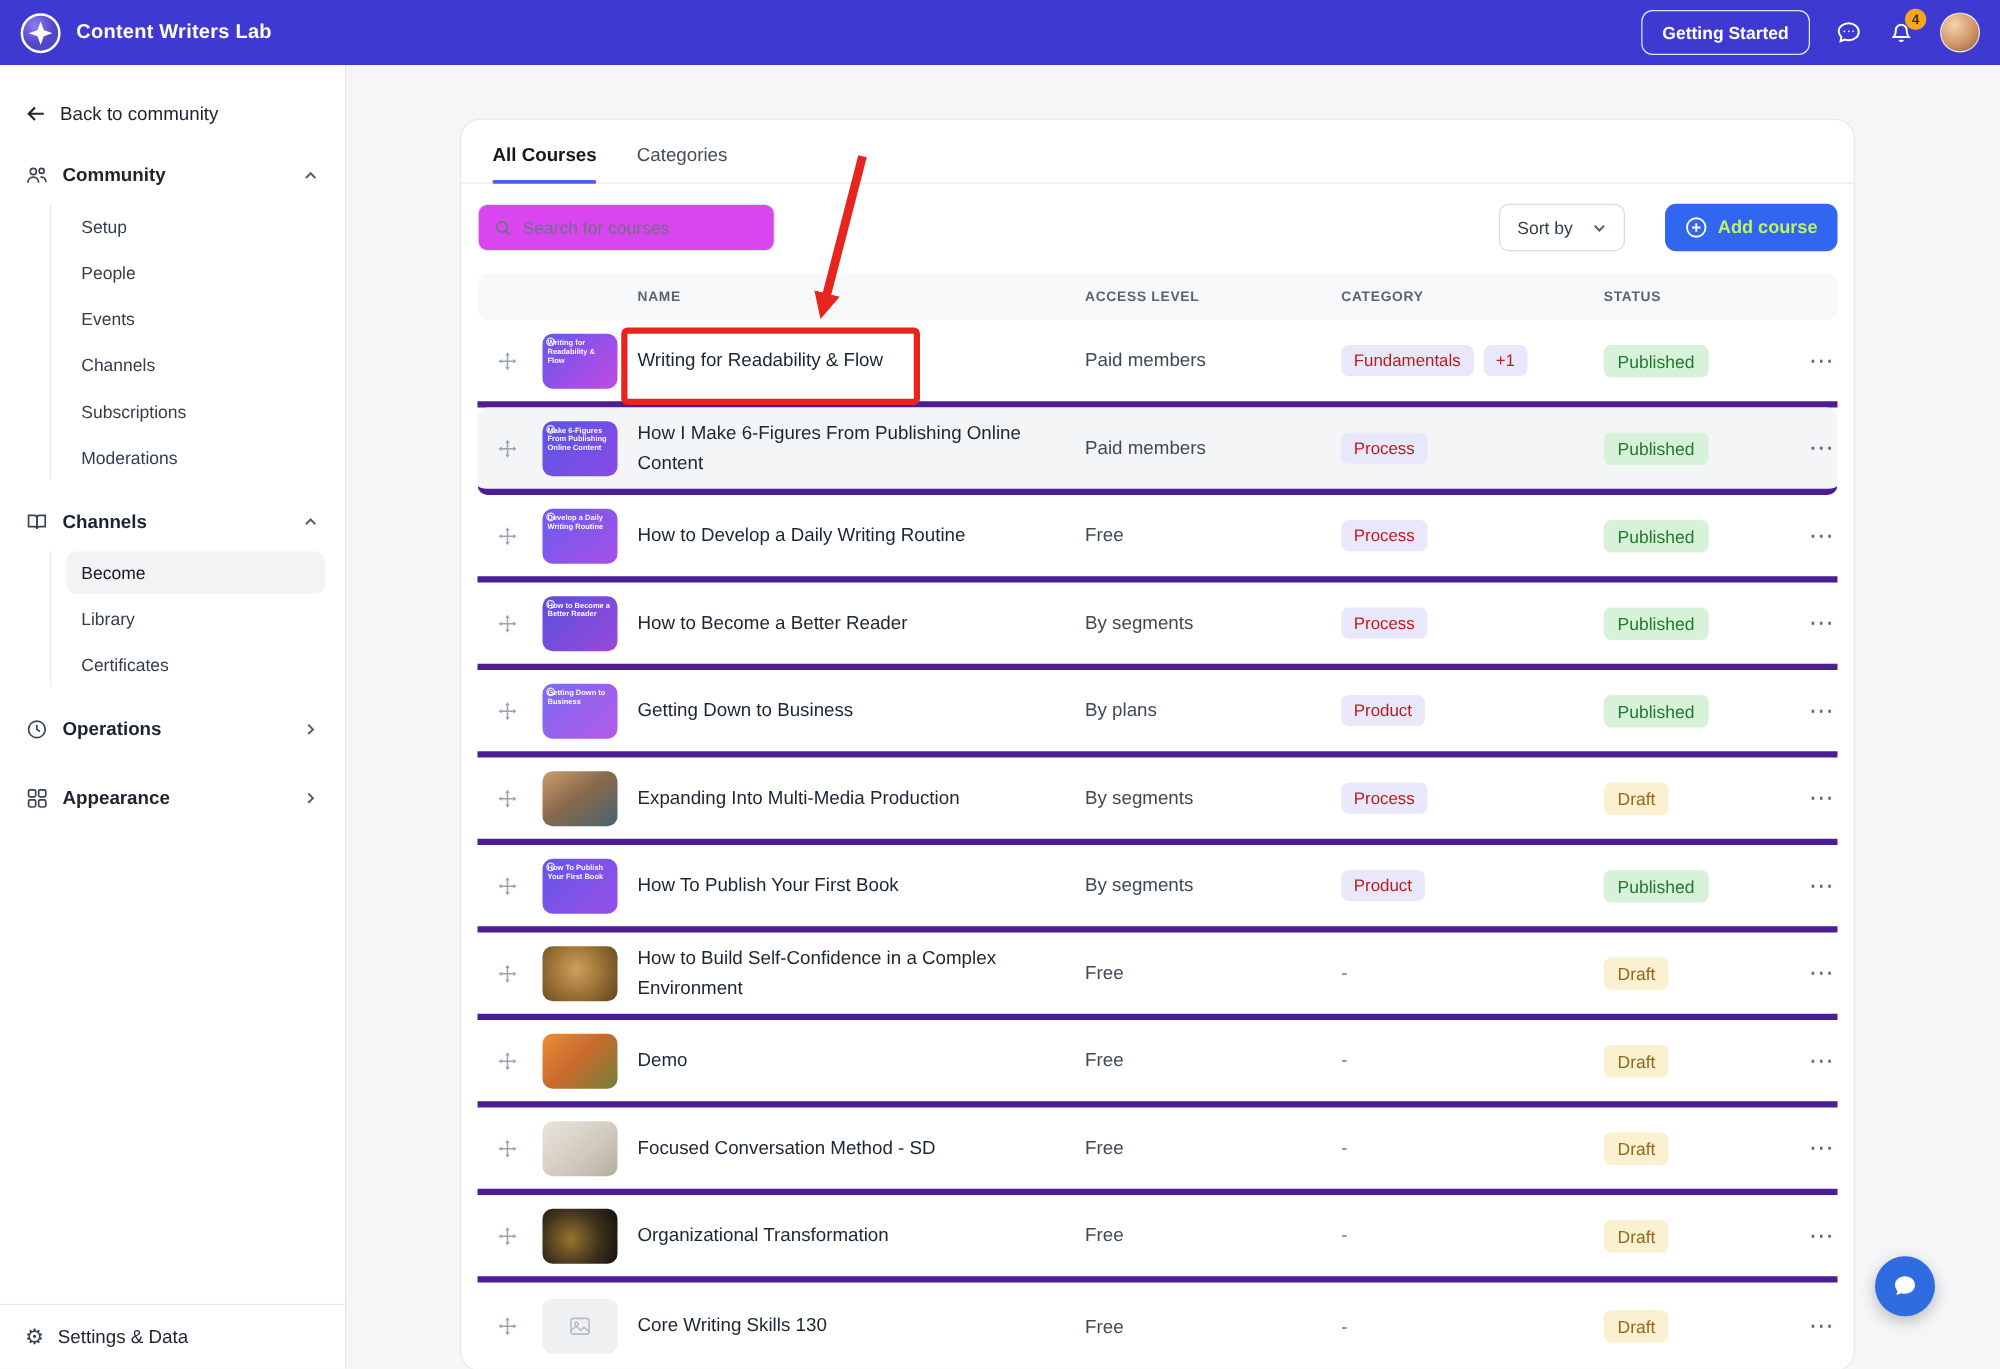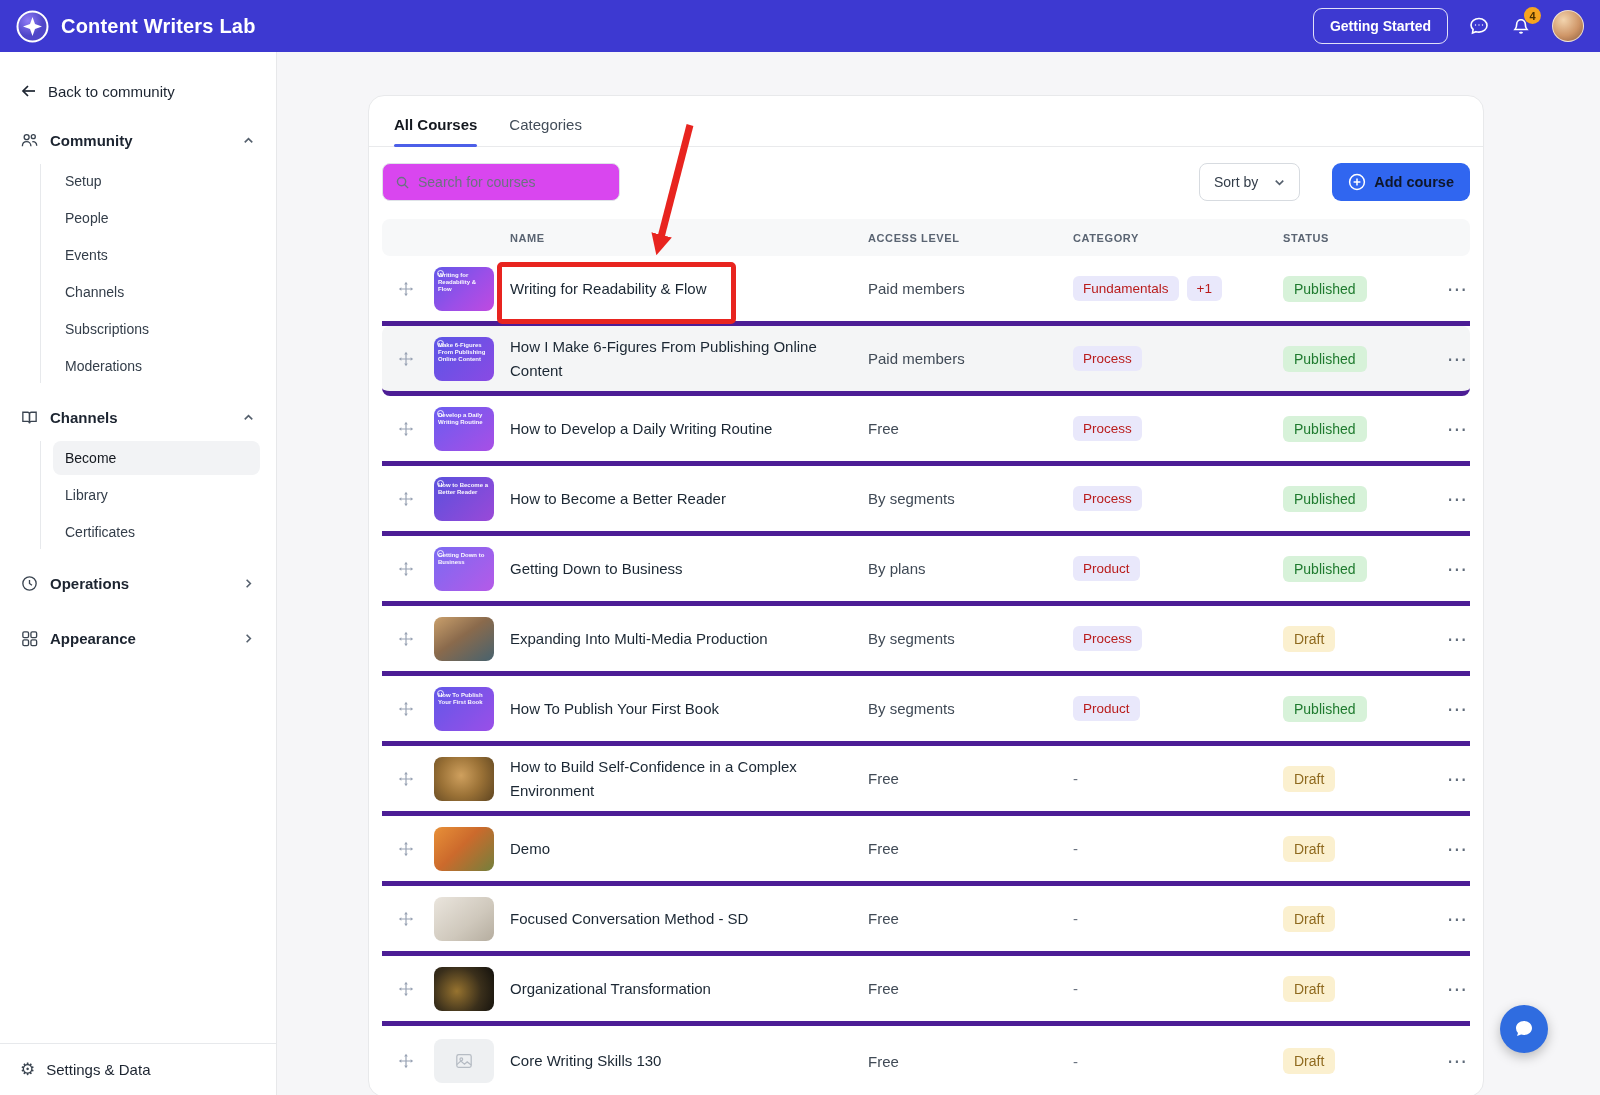--- a/index.html
+++ b/index.html
@@ -12,21 +12,21 @@
   }
   svg { display: block; }
 
   
   .topbar {
     position: absolute; top: 0; left: 0; right: 0; height: 52px;
     background: #3d39d1; display: flex; align-items: center;
     padding: 0 16px; gap: 12px; z-index: 20;
   }
   .logo { width: 33px; height: 33px; cursor: pointer; }
-  .app-title { color: #fff; font-size: 20px; font-weight: 700; letter-spacing: .2px; }
+  .app-title { color: #fff; font-size: 16px; font-weight: 700; letter-spacing: .2px; }
   .h-right { margin-left: auto; display: flex; align-items: center; gap: 20px; }
   .ghost-btn {
     background: transparent; border: 1px solid rgba(255,255,255,.85); color: #fff;
     font-family: inherit; font-size: 14px; font-weight: 600;
     padding: 9px 16px; border-radius: 9px; cursor: pointer;
   }
   .hicon { width: 22px; height: 22px; color: #fff; position: relative; display: inline-flex; cursor: pointer; }
   .nbadge {
     position: absolute; top: -8px; right: -9px; background: #f6a51f; color: #4a2f00;
     font-size: 11px; font-weight: 700; min-width: 17px; height: 17px; border-radius: 9px;
@@ -75,21 +75,21 @@
   .search input::placeholder { color: #6b7280; }
   .controls-right { display: flex; align-items: center; gap: 32px; }
   .sort-btn {
     display: flex; align-items: center; gap: 14px; height: 38px; padding: 0 12px 0 14px;
     background: #fff; border: 1px solid #d7dbe0; border-radius: 8px;
     font-family: inherit; font-size: 14px; color: #333d49; cursor: pointer;
   }
   .add-btn {
     display: flex; align-items: center; gap: 8px; height: 38px; padding: 0 16px;
     background: #3066f0; border: none; border-radius: 9px;
-    font-family: inherit; font-size: 14.5px; font-weight: 600; color: #0f172a; cursor: pointer;
+    font-family: inherit; font-size: 14.5px; font-weight: 600; color: #bef264; cursor: pointer;
   }
 
   .twrap { margin: 6px 13px 0; }
   .grid-row {
     display: grid;
     grid-template-columns: 36px 76px 358px 205px 210px 158px 1fr;
     align-items: center;
   }
   .thead {
     background: #f7f8f9; border-radius: 8px; height: 37px; padding-left: 16px;

